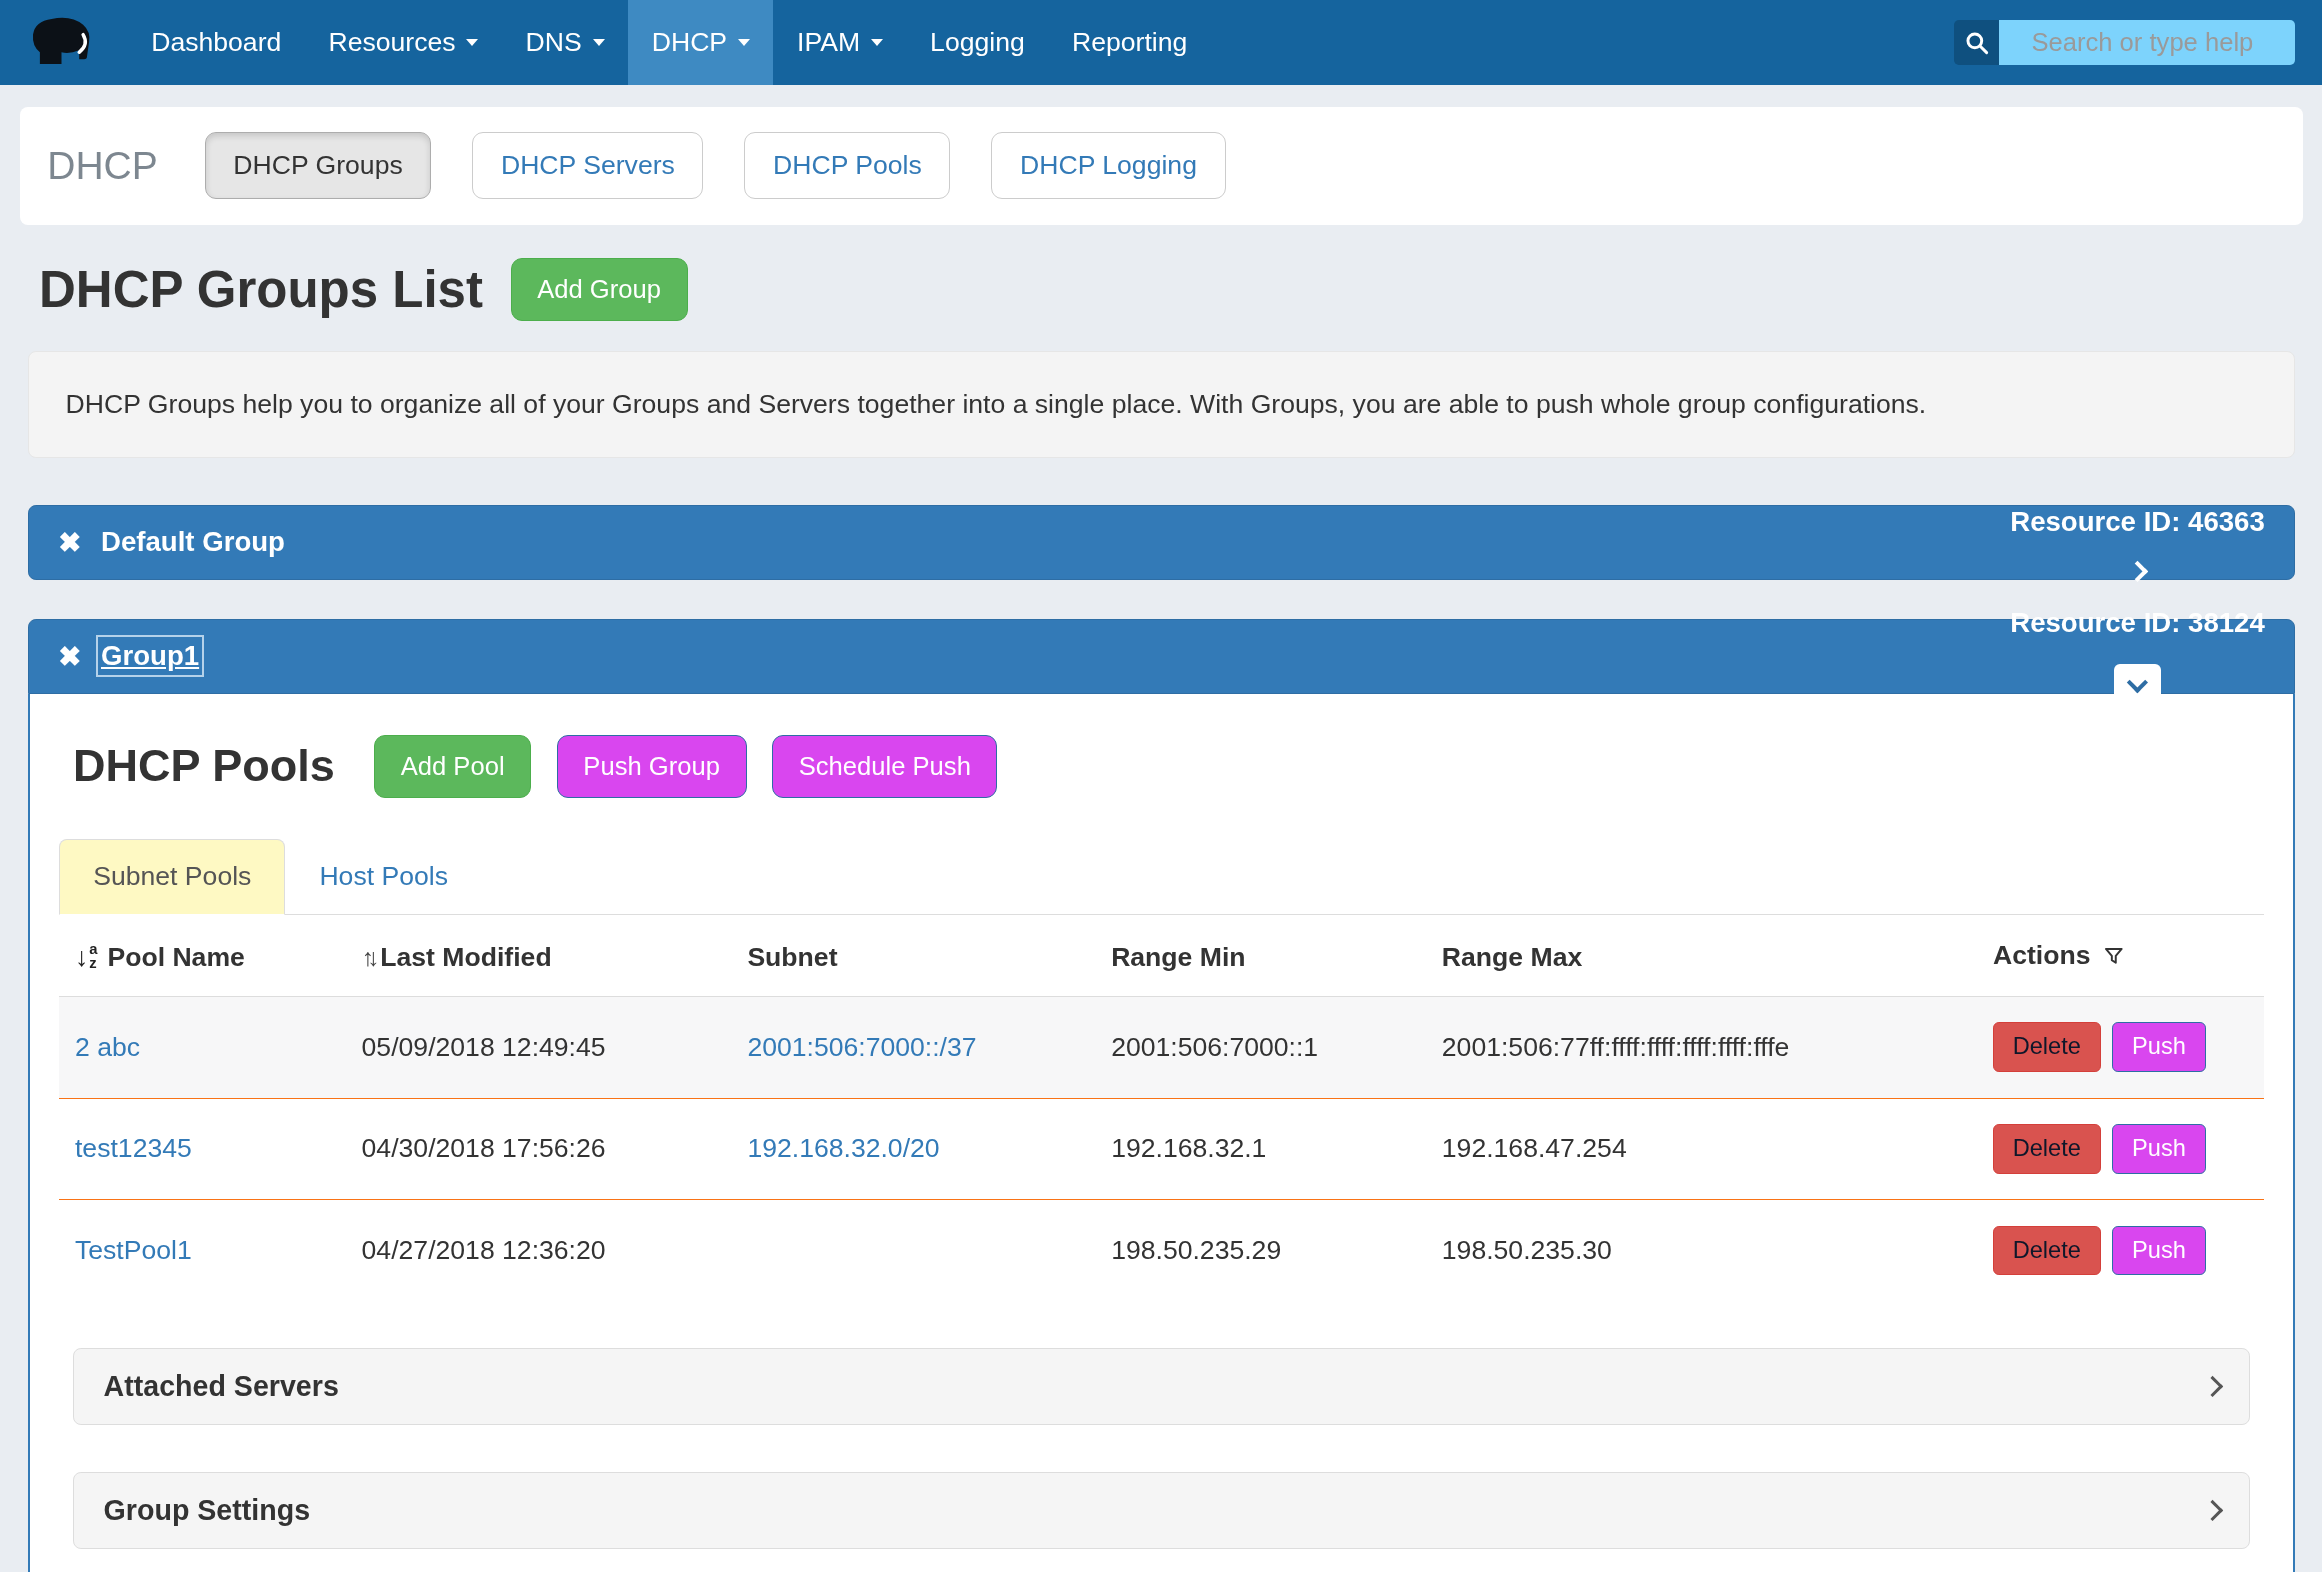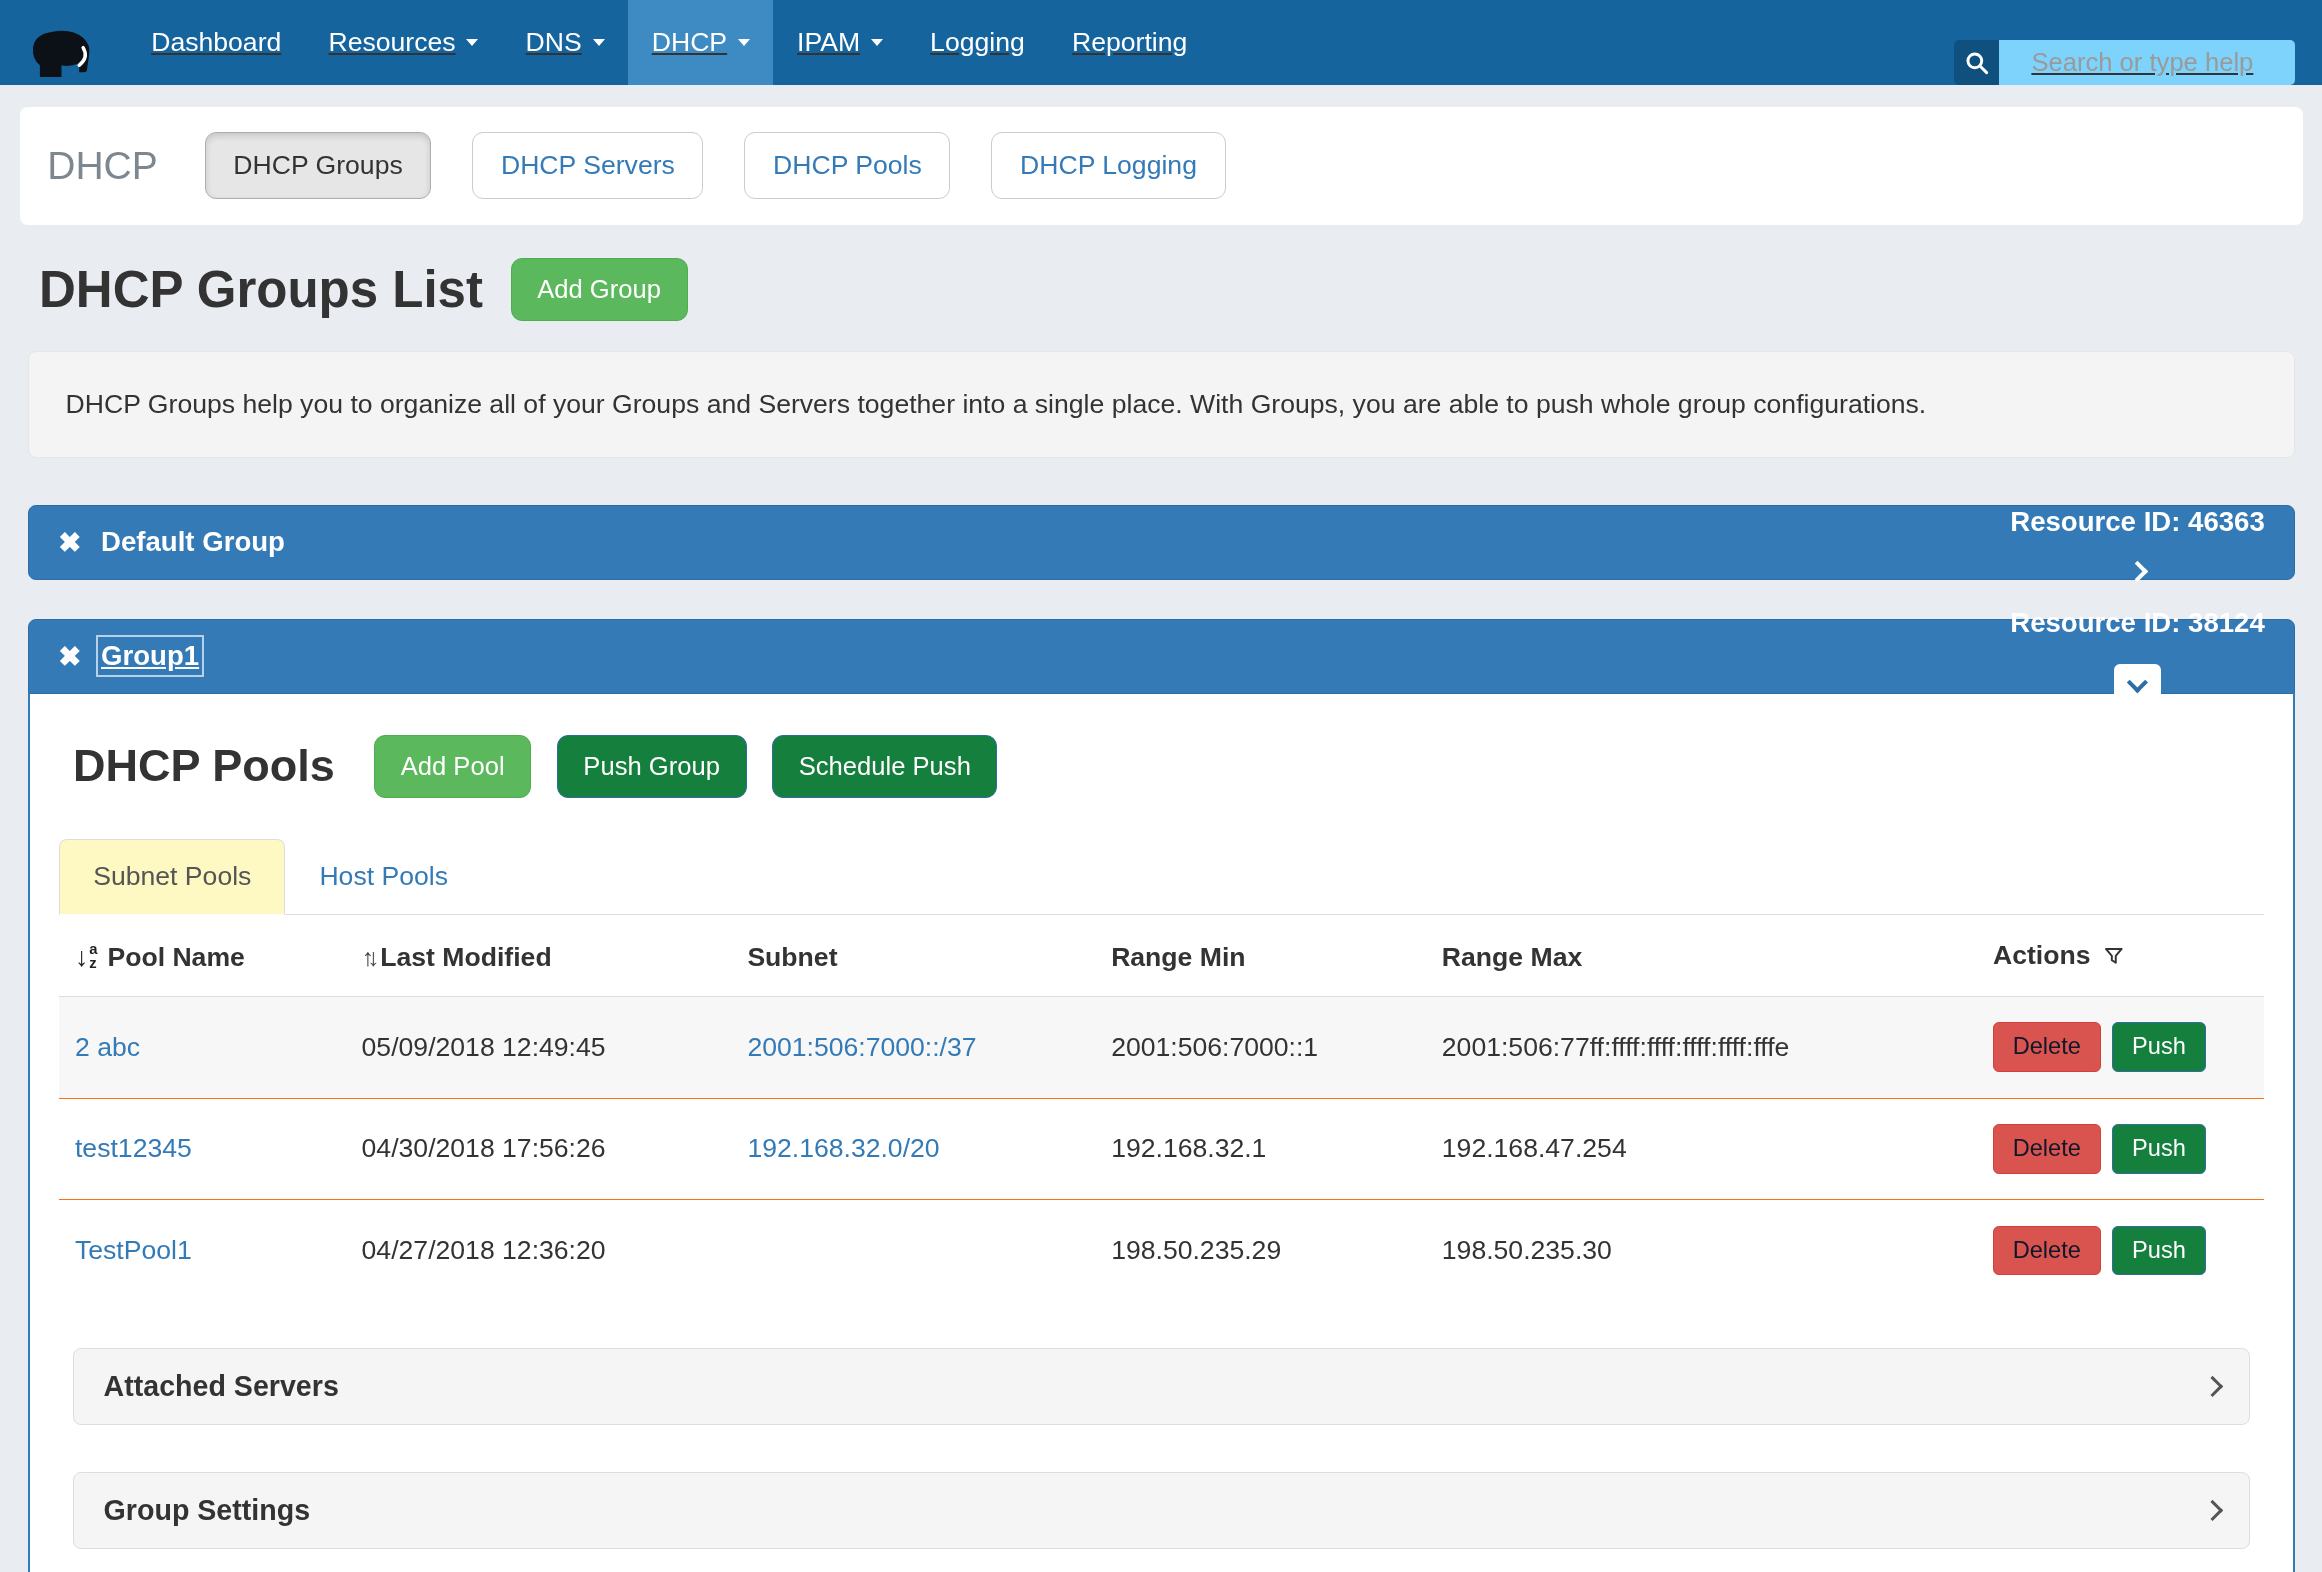--- a/index.html
+++ b/index.html
@@ -10,23 +10,22 @@
     background: #e9edf2;
     font-family: "Liberation Sans", sans-serif;
     color: #333;
   }
 
   
   .navbar {
     height: 85px;
     background: #15649e;
     display: flex;
-    align-items: flex-end;
+    align-items: center;
     padding: 0 27.6px;
-    text-decoration: underline;
   }
   .brand { display:flex; align-items:center; margin-right: 33px; cursor:pointer; }
   .nav-item {
     color:#fff; font-size:26.6px; padding: 0 23.6px; height:85px;
     display:flex; align-items:center; cursor:pointer; text-decoration:none;
   }
   .nav-item.active { background:#3e8ac2; }
   .caret {
     display:inline-block; width:0; height:0; margin-left:10.8px;
     border-left:6.9px solid transparent; border-right:6.9px solid transparent;
@@ -52,21 +51,21 @@
   .subnav-label { font-size:39px; color:#7d8790; margin-right:5.9px; }
   .btn {
     display:inline-flex; align-items:center; justify-content:center;
     border-radius:11px; font-size:25.6px; line-height:1.1;
     padding:16.7px 25.6px; border:1px solid transparent; cursor:pointer;
     font-family:inherit; white-space:nowrap;
   }
   .btn-default { background:#fff; border-color:#ccc; color:#337ab7; font-size:26.6px; padding:17.7px 27.6px; }
   .btn-default.active { background:#e6e6e6; border-color:#adadad; color:#333; box-shadow:inset 0 3px 5.9px rgba(0,0,0,.14); }
   .btn-success { background:#5cb85c; border-color:#4cae4c; color:#fff; }
-  .btn-primary { background:#15803d; border-color:#2e6da4; color:#fff; }
+  .btn-primary { background:#d946ef; border-color:#2e6da4; color:#fff; }
   .btn-danger  { background:#d9534f; border-color:#d43f3a; color:#0f172a; }
   .btn-sm { font-size:23.6px; padding:10.8px 18.7px; border-radius:5.9px; }
 
   
   .page-head { margin:33px 27.6px 29.6px 39px; display:flex; align-items:center; gap:27.6px; }
   .page-title { font-size:51px; font-weight:700; color:#333; margin:0; }
 
   .intro-box {
     margin:0 27.6px 47px; background:#f4f4f4; border:1px solid #e6e6e6;
     border-radius:7.9px; padding:37px 37px; font-size:26.6px; color:#333;

